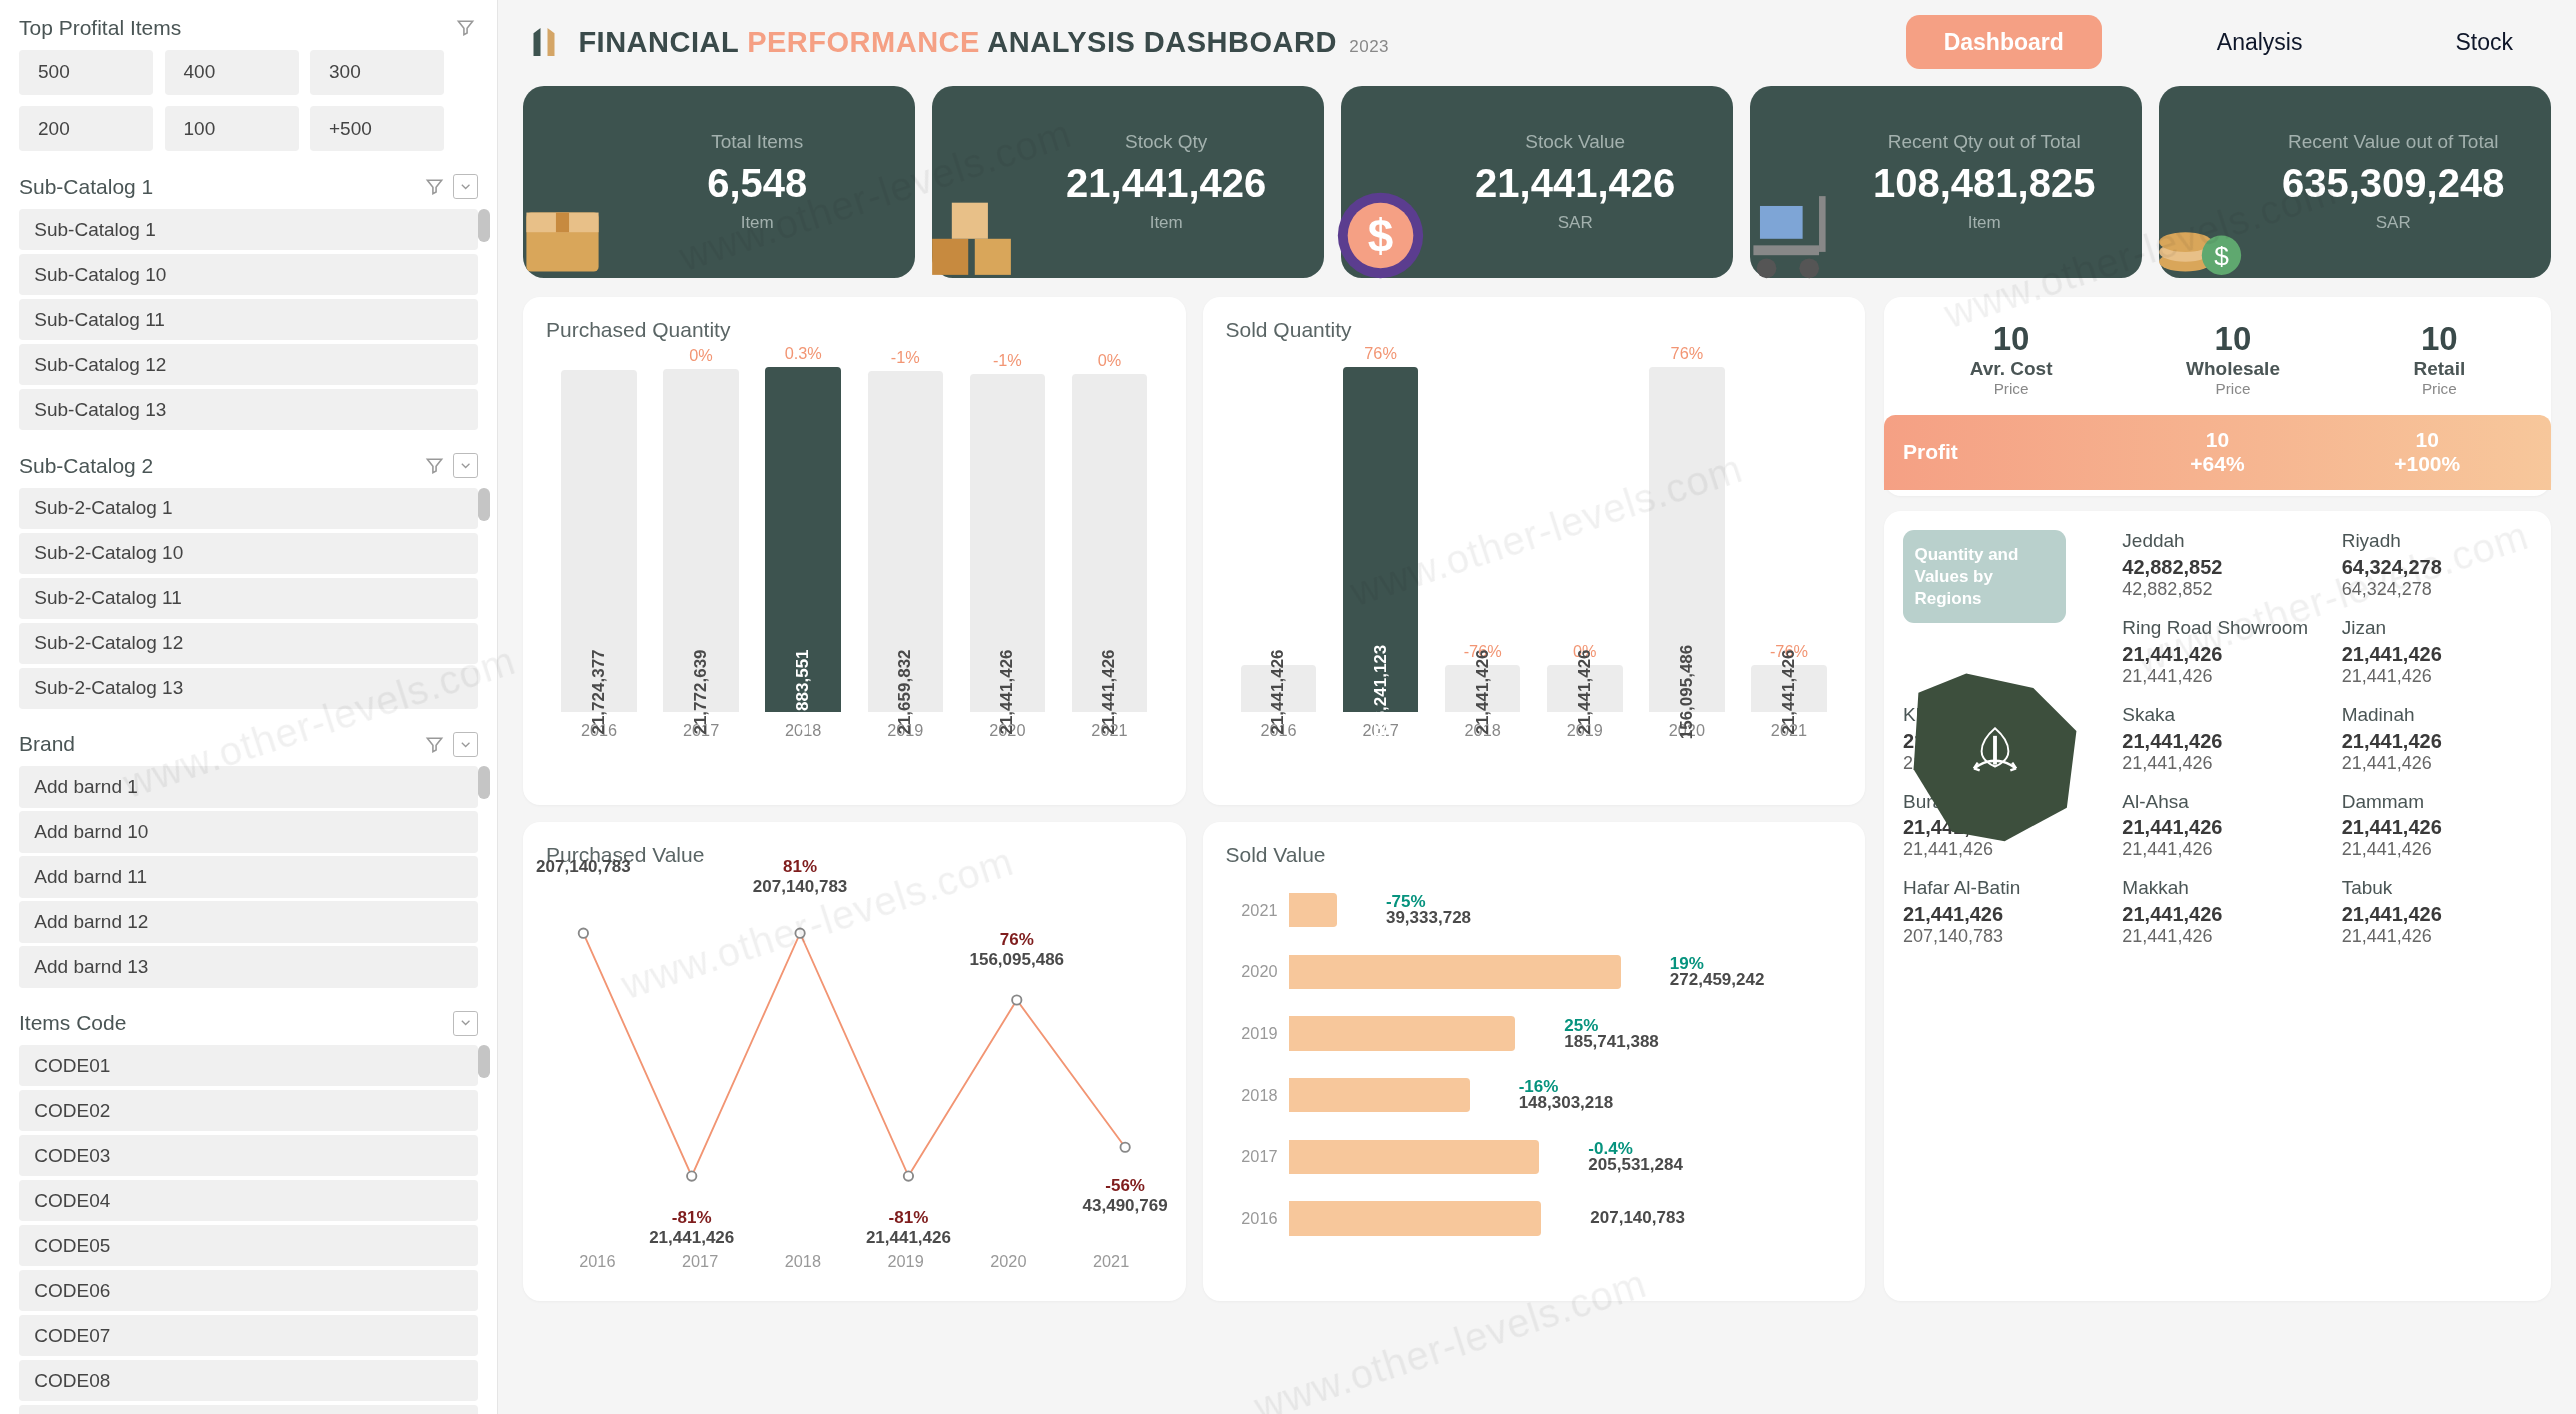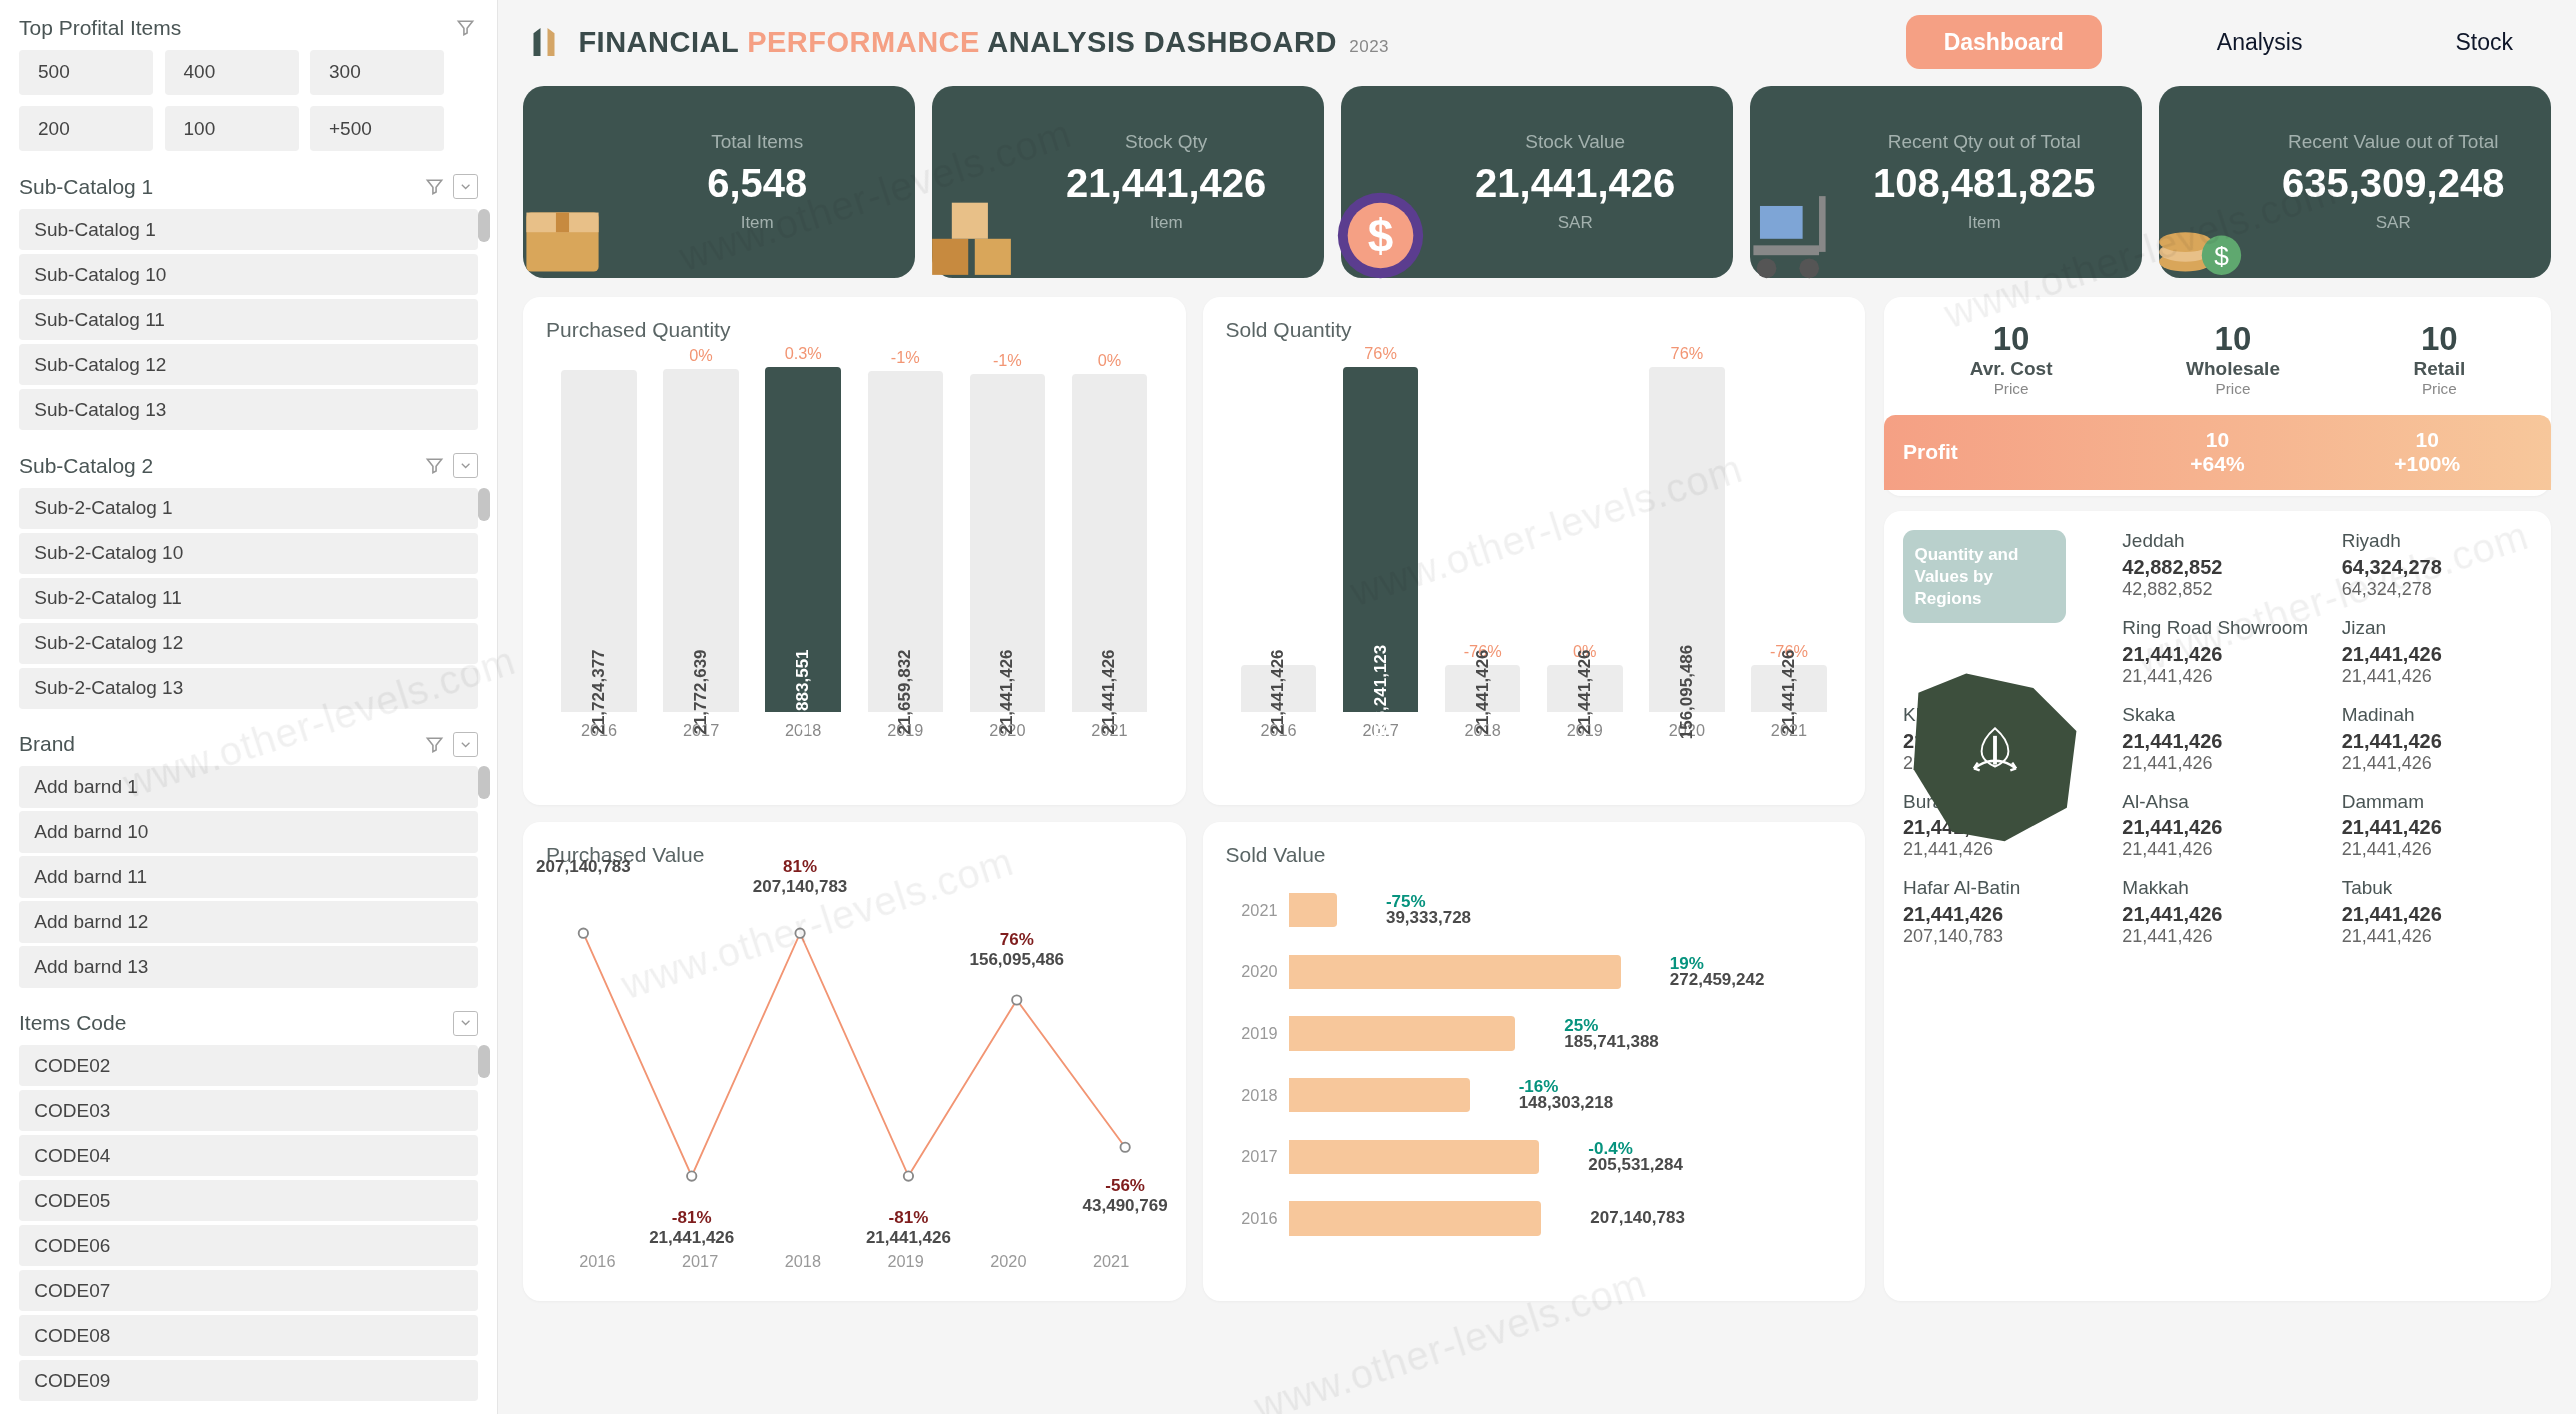--- a/index.html
+++ b/index.html
@@ -219,20 +219,21 @@
         <div class="filter-icons">
           <span class="dd-icon dd-box">
               <svg width="15.3" height="15.3" viewBox="0 0 24 24" fill="none" stroke="currentColor" stroke-width="2">
                 <path d="M6 9l6 6 6-6"></path>
               </svg>
             </span>
         </div>
       </div>
       <div class="list-wrap">
           <div id="list-codes">
+            <div class="list-item">CODE01</div>
             <div class="list-item">CODE02</div>
             <div class="list-item">CODE03</div>
             <div class="list-item">CODE04</div>
             <div class="list-item">CODE05</div>
             <div class="list-item">CODE06</div>
             <div class="list-item">CODE07</div>
             <div class="list-item">CODE08</div>
             <div class="list-item">CODE09</div>
           </div>
           <div class="scroll-thumb"></div>

